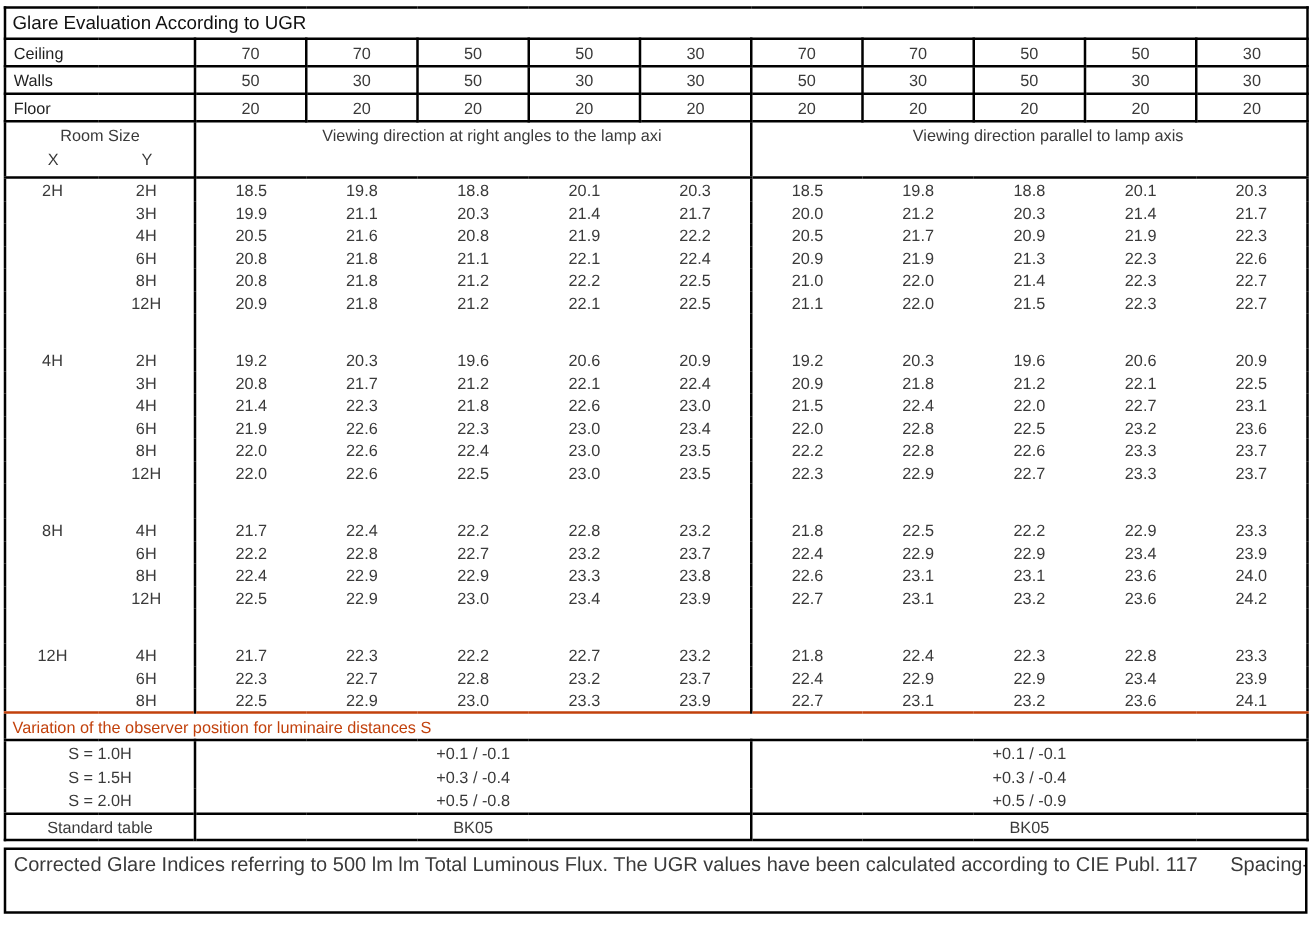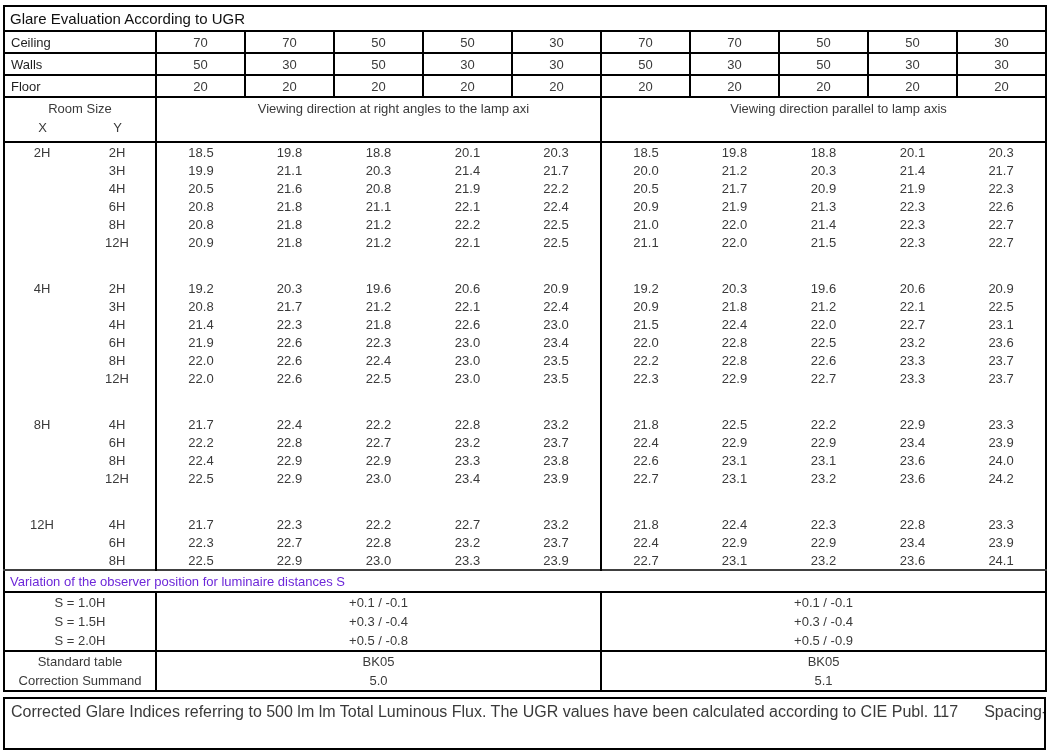--- a/index.html
+++ b/index.html
@@ -20,22 +20,22 @@
   .rs-xy{display:flex;margin-top:4px;}
   .rs-xy span{flex:1;text-align:center;color:#3a3a3a;}
   .vhead{padding-top:3px;color:#3a3a3a;padding-left:30px;}
   
   .drow td{height:18px;border:none;}
   .spacer td{height:28px;border:none;}
   .lab-r{border-right:2px solid #000 !important;}
   .div-l{border-left:2px solid #000 !important;}
   .xcell,.ycell{color:#3a3a3a;}
   
-  .var-row td{border-top:2px solid #404040;border-bottom:2px solid #000;height:20px;
-     text-align:left;padding-left:5px;color:#6d28d9;}
+  .var-row td{border-top:2px solid #c2410c;border-bottom:2px solid #000;height:20px;
+     text-align:left;padding-left:5px;color:#c2410c;}
   .srow td{height:19px;border:none;margin-left:23px;}
   .t2 td{border-top:2px solid #000;}
   
   .footer{margin:5px 4px 0 3px;width:1043px;box-sizing:border-box;height:53px;
      border:2px solid #000;padding:4px 6px;font-size:16px;color:#3a3a3a;
      white-space:nowrap;overflow:hidden;}
   .footer .ratio{margin-left:26px;}
 </style>
 </head>
 <body>
@@ -420,24 +420,19 @@
     <tr class="srow">
       <td colspan="2" class="lab-r">S = 2.0H</td>
       <td colspan="5">+0.5 / -0.8</td>
       <td colspan="5" class="div-l">+0.5 / -0.9</td>
     </tr>
     <tr class="srow t2">
       <td colspan="2" class="lab-r">Standard table</td>
       <td colspan="5">BK05</td>
       <td colspan="5" class="div-l">BK05</td>
     </tr>
-    <tr class="srow">
-      <td colspan="2" class="lab-r">Correction Summand</td>
-      <td colspan="5">5.0</td>
-      <td colspan="5" class="div-l">5.1</td>
-    </tr>
   </tbody>
 </table>
 </div>
 
 <div class="footer">
   <span>Corrected Glare Indices referring to 500 lm lm Total Luminous Flux. The UGR values have been calculated according to CIE Publ. 117</span><span class="ratio">Spacing-to-Height-Ratio = 0.25.</span>
 </div>
 
 </body></html>

